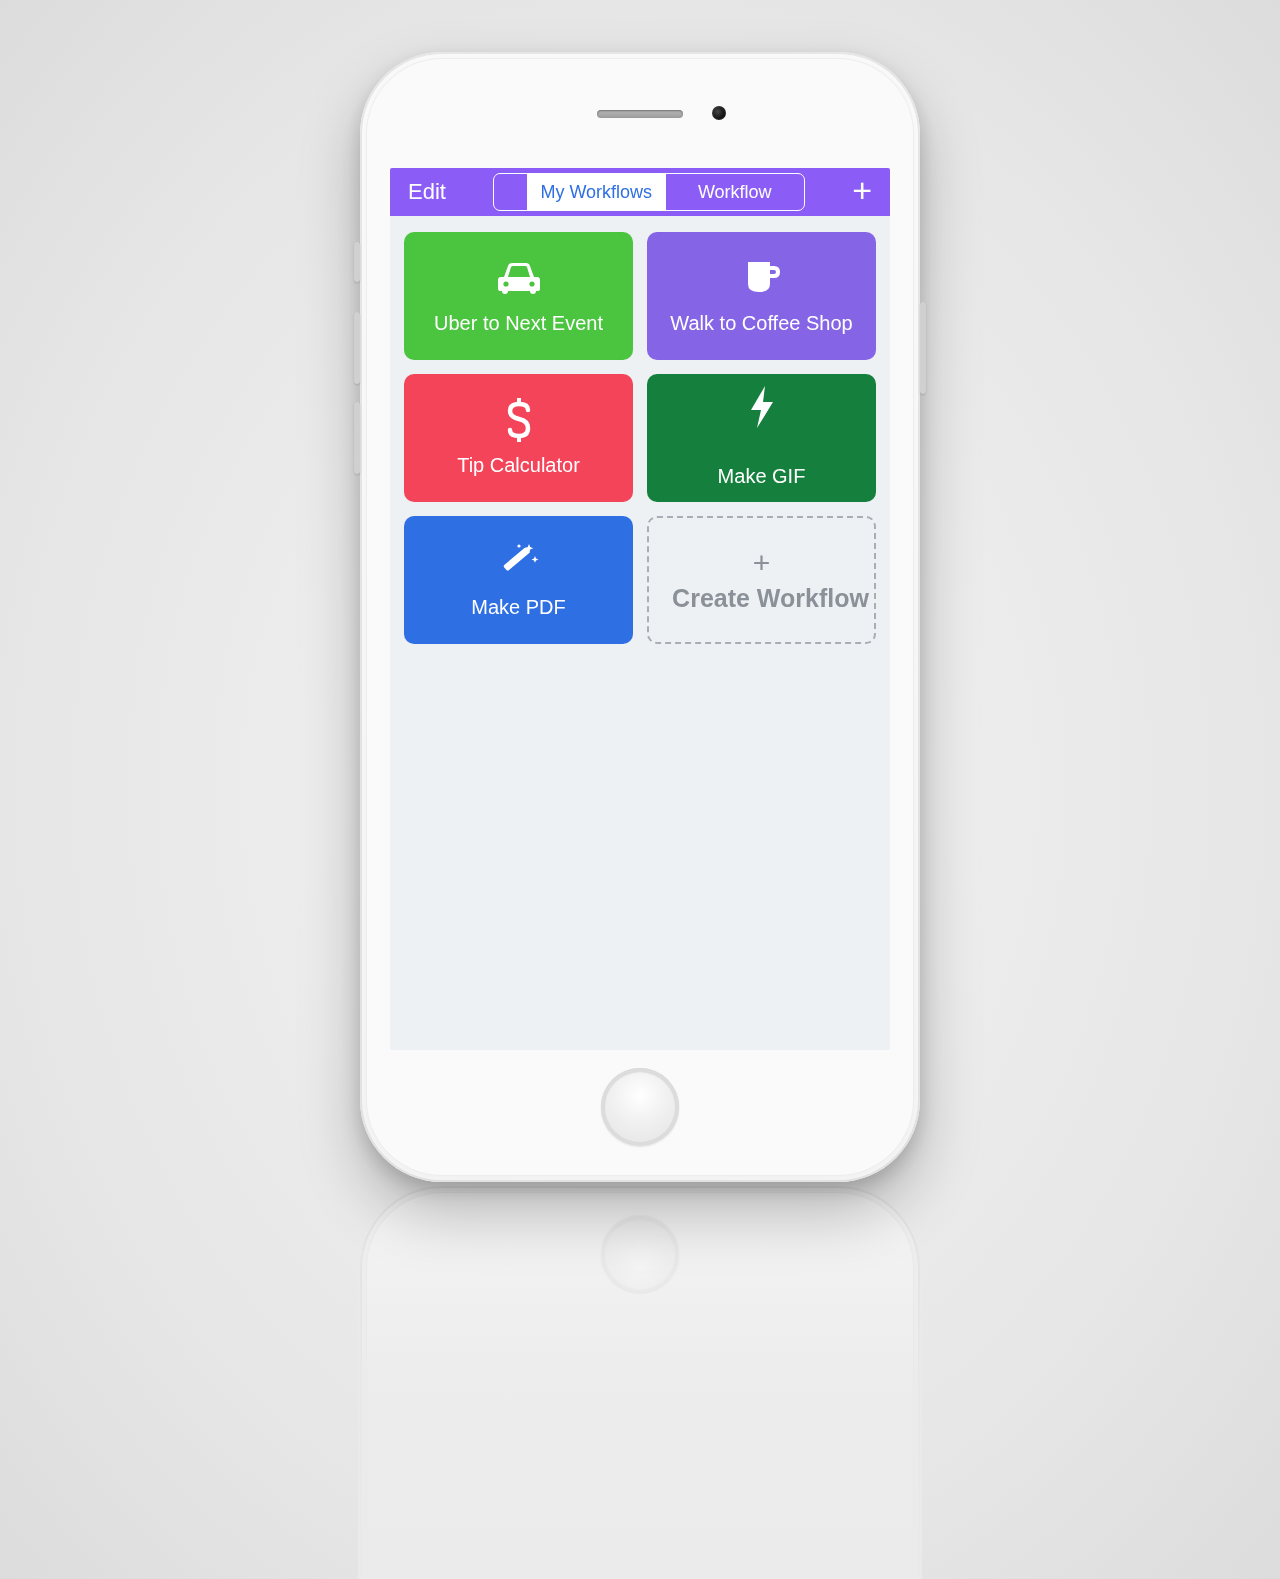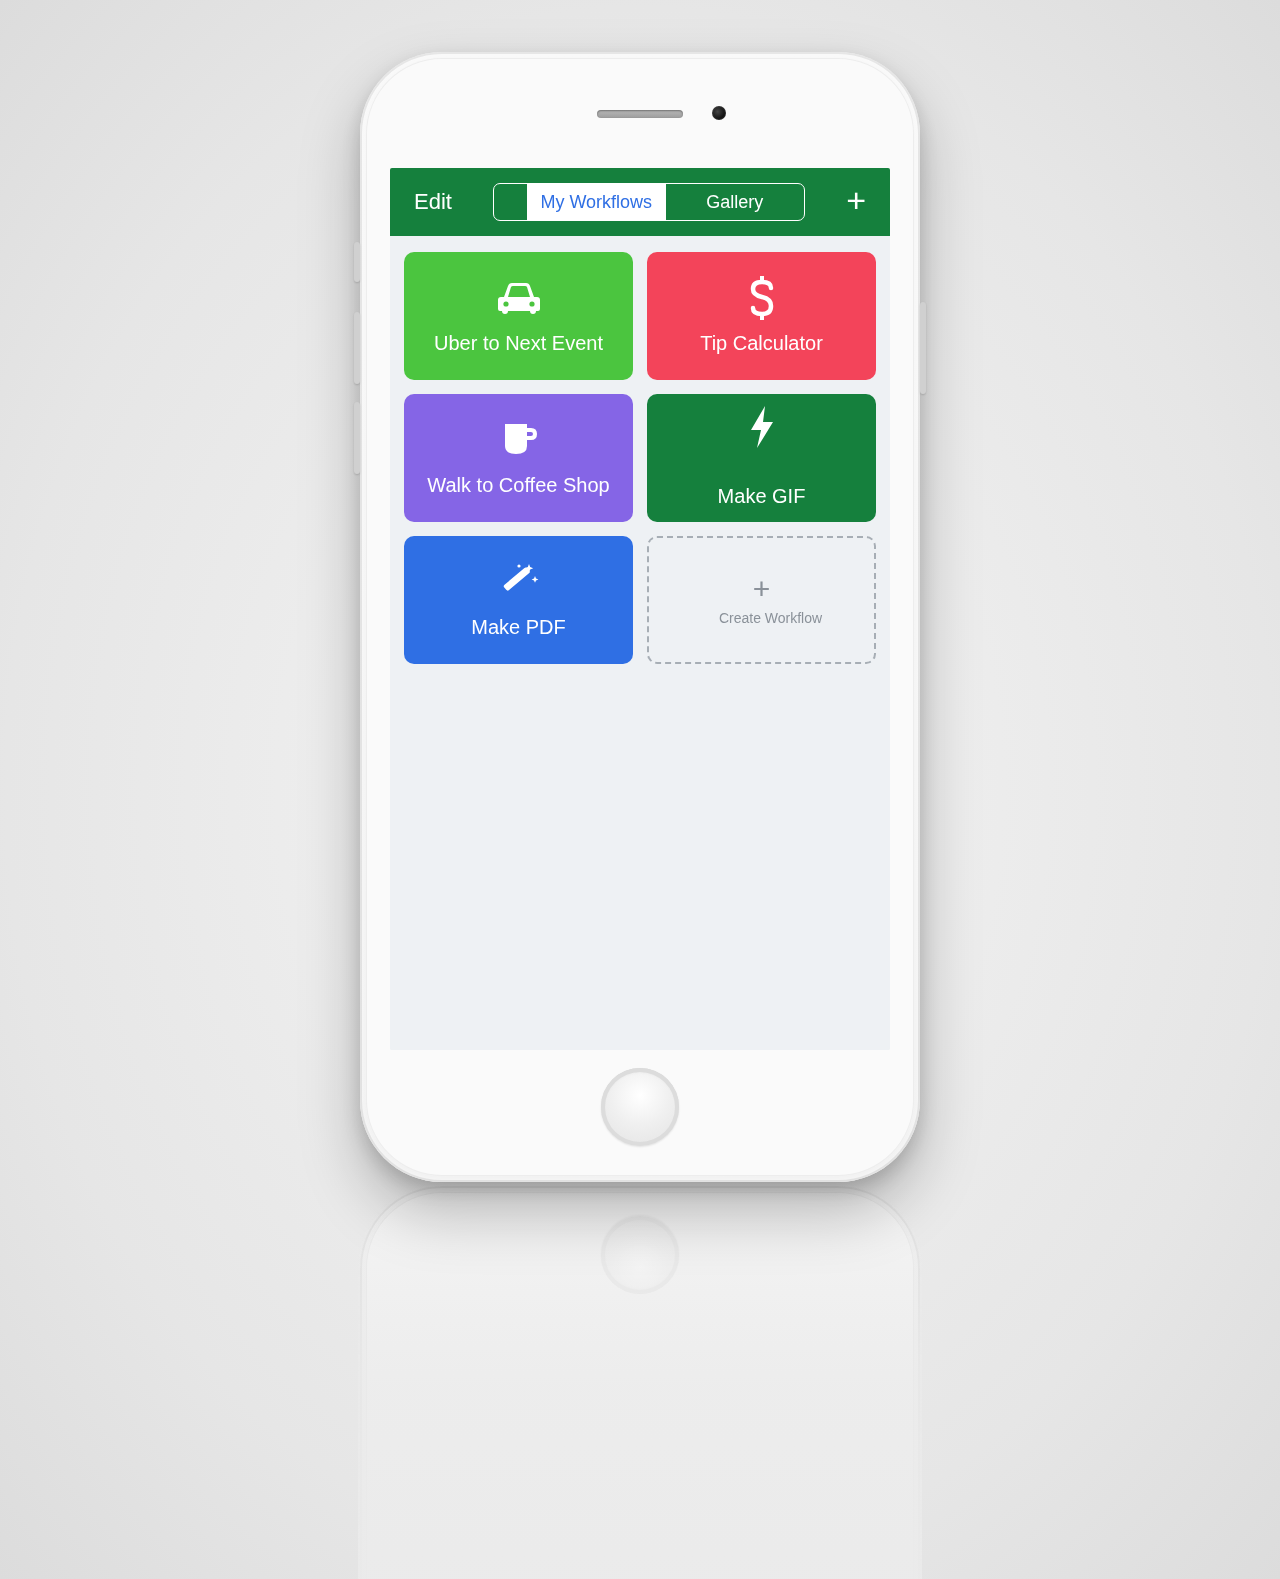--- a/index.html
+++ b/index.html
@@ -72,25 +72,25 @@
     top: 110px; left: 24px; right: 24px; bottom: 126px;
     background: #eef1f4;
     overflow: hidden;
     display: flex;
     flex-direction: column;
     border-radius: 2px;
   }
 
   
   .navbar {
-    background: #15803d;
-    height: 68px;
+    background: #8b5cf6;
+    height: 48px;
     display: flex;
     align-items: center;
-    padding: 0 24px;
+    padding: 0 18px;
     color: #fff;
     gap: 12px;
   }
   .nav-edit {
     font-size: 22px;
     font-weight: 300;
   }
   .nav-plus { font-size: 34px; font-weight: 200; line-height: 1; margin-top:-4px;}
   .segmented {
     flex: 1;
@@ -152,21 +152,21 @@
   .tile-create {
     border-radius: 10px;
     height: 128px;
     border: 2px dashed #a7aeb5;
     color: #8a9199;
     display:flex; flex-direction:column; align-items:center; justify-content:center;
     gap:6px;
     background: #eef1f4;
   }
   .tile-create .plus { font-size: 30px; line-height:1; color:#8a9199; font-weight:300;}
-  .tile-create .label { font-size: 14px; font-weight:400;margin-left:18px;}
+  .tile-create .label { font-size: 25px; font-weight:700;margin-left:18px;}
 
   
   .banner {
     background: #26365f;
     color: #e9eef6;
     padding: 34px 28px 40px;
     font-size: 22px;
     line-height: 1.5;
     font-weight: 300;
   }
@@ -216,21 +216,21 @@
     <div class="speaker"></div>
     <div class="camera"></div>
 
     <div class="screen">
 
       <div class="navbar">
         <div class="nav-edit">Edit</div>
 
         <div class="segmented">
           <div class="active">My Workflows</div>
-          <div>Gallery</div>
+          <div>Workflow</div>
         </div>
 
         <div class="nav-plus">
           <span>+</span>
         </div>
       </div>
 
       <div class="grid-wrap">
         <div class="grid">
 
@@ -238,38 +238,38 @@
             <div class="icon">
               <svg width="46" height="36" viewBox="0 0 46 36" fill="white">
                 <path d="M8 17 L12 6 Q13 3 16 3 L30 3 Q33 3 34 6 L38 17 L41 17 Q44 17 44 20 L44 29 Q44 31 42 31 L40 31 Q40 34 37 34 Q34 34 34 31 L12 31 Q12 34 9 34 Q6 34 6 31 L4 31 Q2 31 2 29 L2 20 Q2 17 5 17 Z M12 17 L34 17 L31 7 Q30.5 6 29 6 L17 6 Q15.5 6 15 7 Z"></path>
                 <circle cx="10" cy="24" r="2.6" fill="#4bc53f"></circle>
                 <circle cx="36" cy="24" r="2.6" fill="#4bc53f"></circle>
               </svg>
             </div>
             <div class="label">Uber to Next Event</div>
           </div>
 
+          <div class="tile t-purple">
+            <div class="icon">
+              <svg width="40" height="40" viewBox="0 0 40 40" fill="white">
+                <path d="M6 4 H28 V26 Q28 34 17 34 Q6 34 6 26 Z"></path>
+                <path d="M28 8 H32 Q38 8 38 14 Q38 20 32 20 H28 V16 H32 Q34 16 34 14 Q34 12 32 12 H28 Z"></path>
+              </svg>
+            </div>
+            <div class="label">Walk to Coffee Shop</div>
+          </div>
+
           <div class="tile t-red">
             <div class="icon">
               <svg width="26" height="44" viewBox="0 0 26 44" fill="white">
                 <path d="M13 0 V6 M13 38 V44" stroke="white" stroke-width="4" stroke-linecap="round"></path>
                 <path d="M22 12 Q22 6 13 6 Q4 6 4 13 Q4 19 13 21 Q22 23 22 30 Q22 38 13 38 Q4 38 4 32" fill="none" stroke="white" stroke-width="4.5" stroke-linecap="round"></path>
               </svg>
             </div>
             <div class="label">Tip Calculator</div>
-          </div>
-
-          <div class="tile t-purple">
-            <div class="icon">
-              <svg width="40" height="40" viewBox="0 0 40 40" fill="white">
-                <path d="M6 4 H28 V26 Q28 34 17 34 Q6 34 6 26 Z"></path>
-                <path d="M28 8 H32 Q38 8 38 14 Q38 20 32 20 H28 V16 H32 Q34 16 34 14 Q34 12 32 12 H28 Z"></path>
-              </svg>
-            </div>
-            <div class="label">Walk to Coffee Shop</div>
           </div>
 
           <div class="tile t-yellow">
             <div class="icon">
               <svg width="26" height="42" viewBox="0 0 26 42" fill="white">
                 <path d="M16 0 L2 24 H12 L8 42 L24 16 H14 Z"></path>
               </svg>
             </div>
             <div class="label">Make GIF</div>
           </div>

